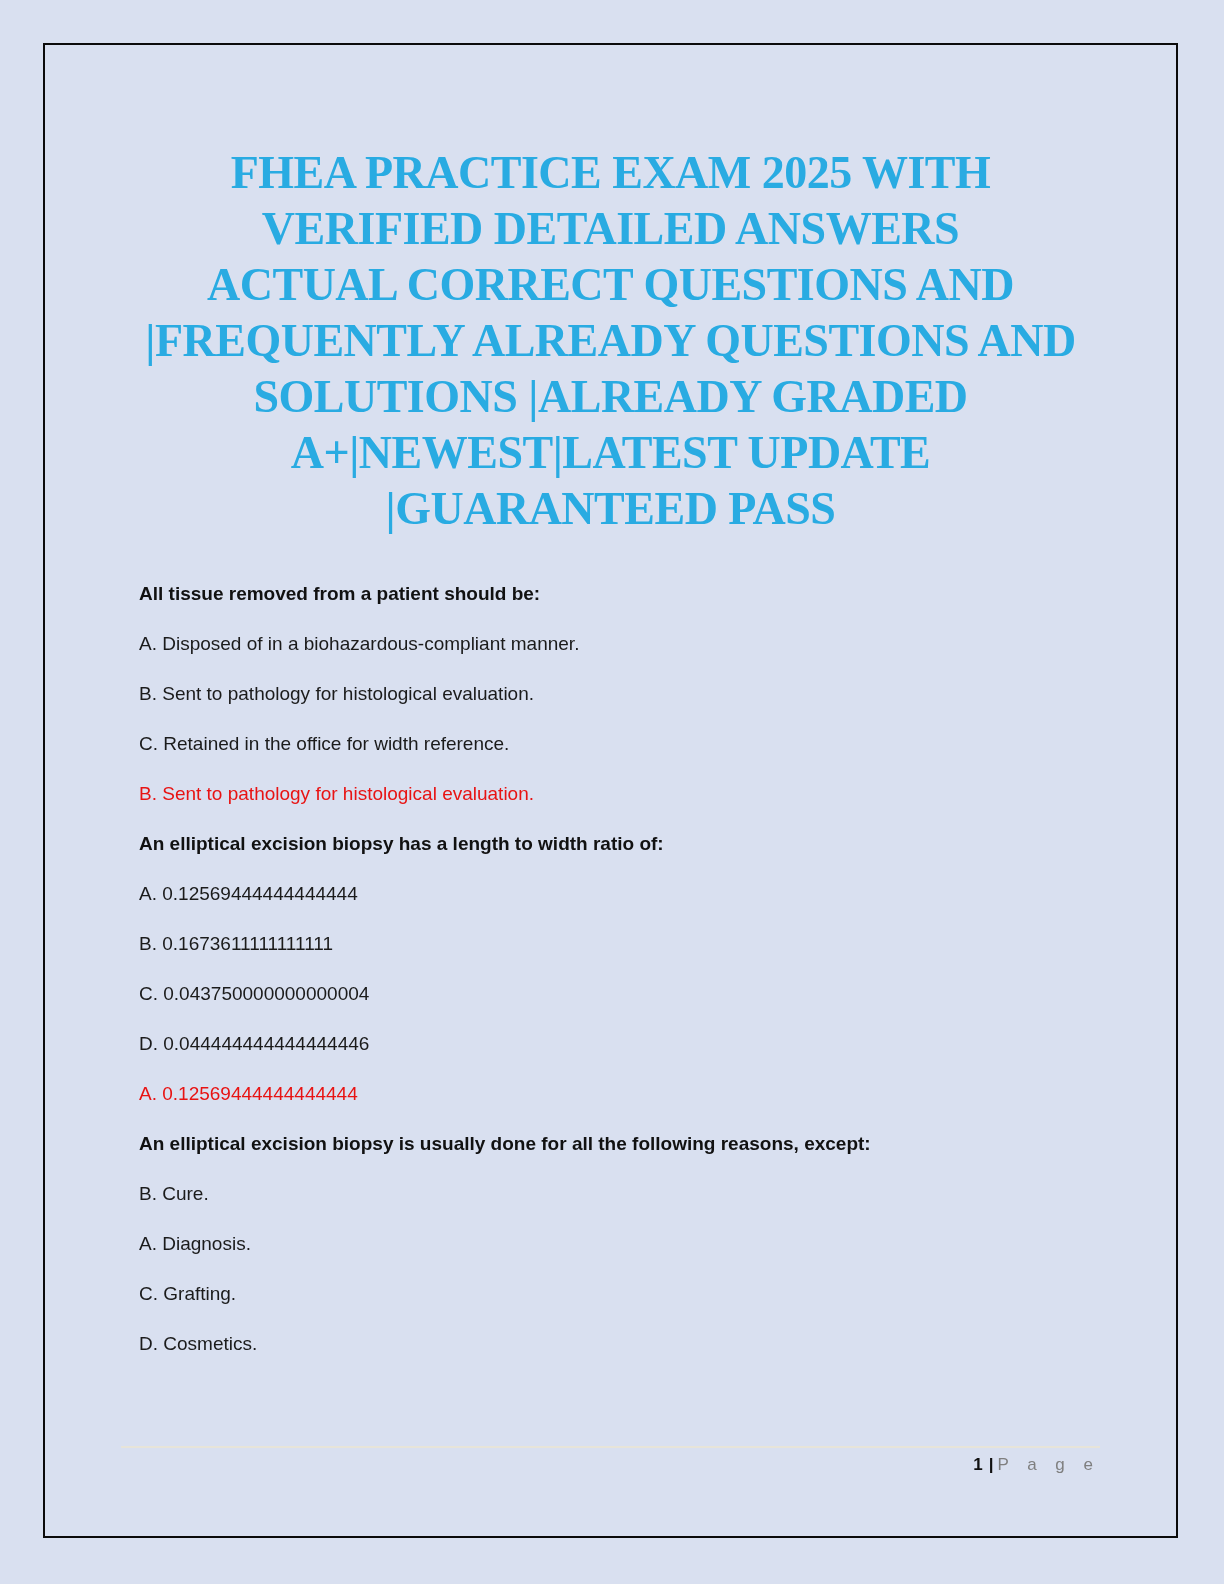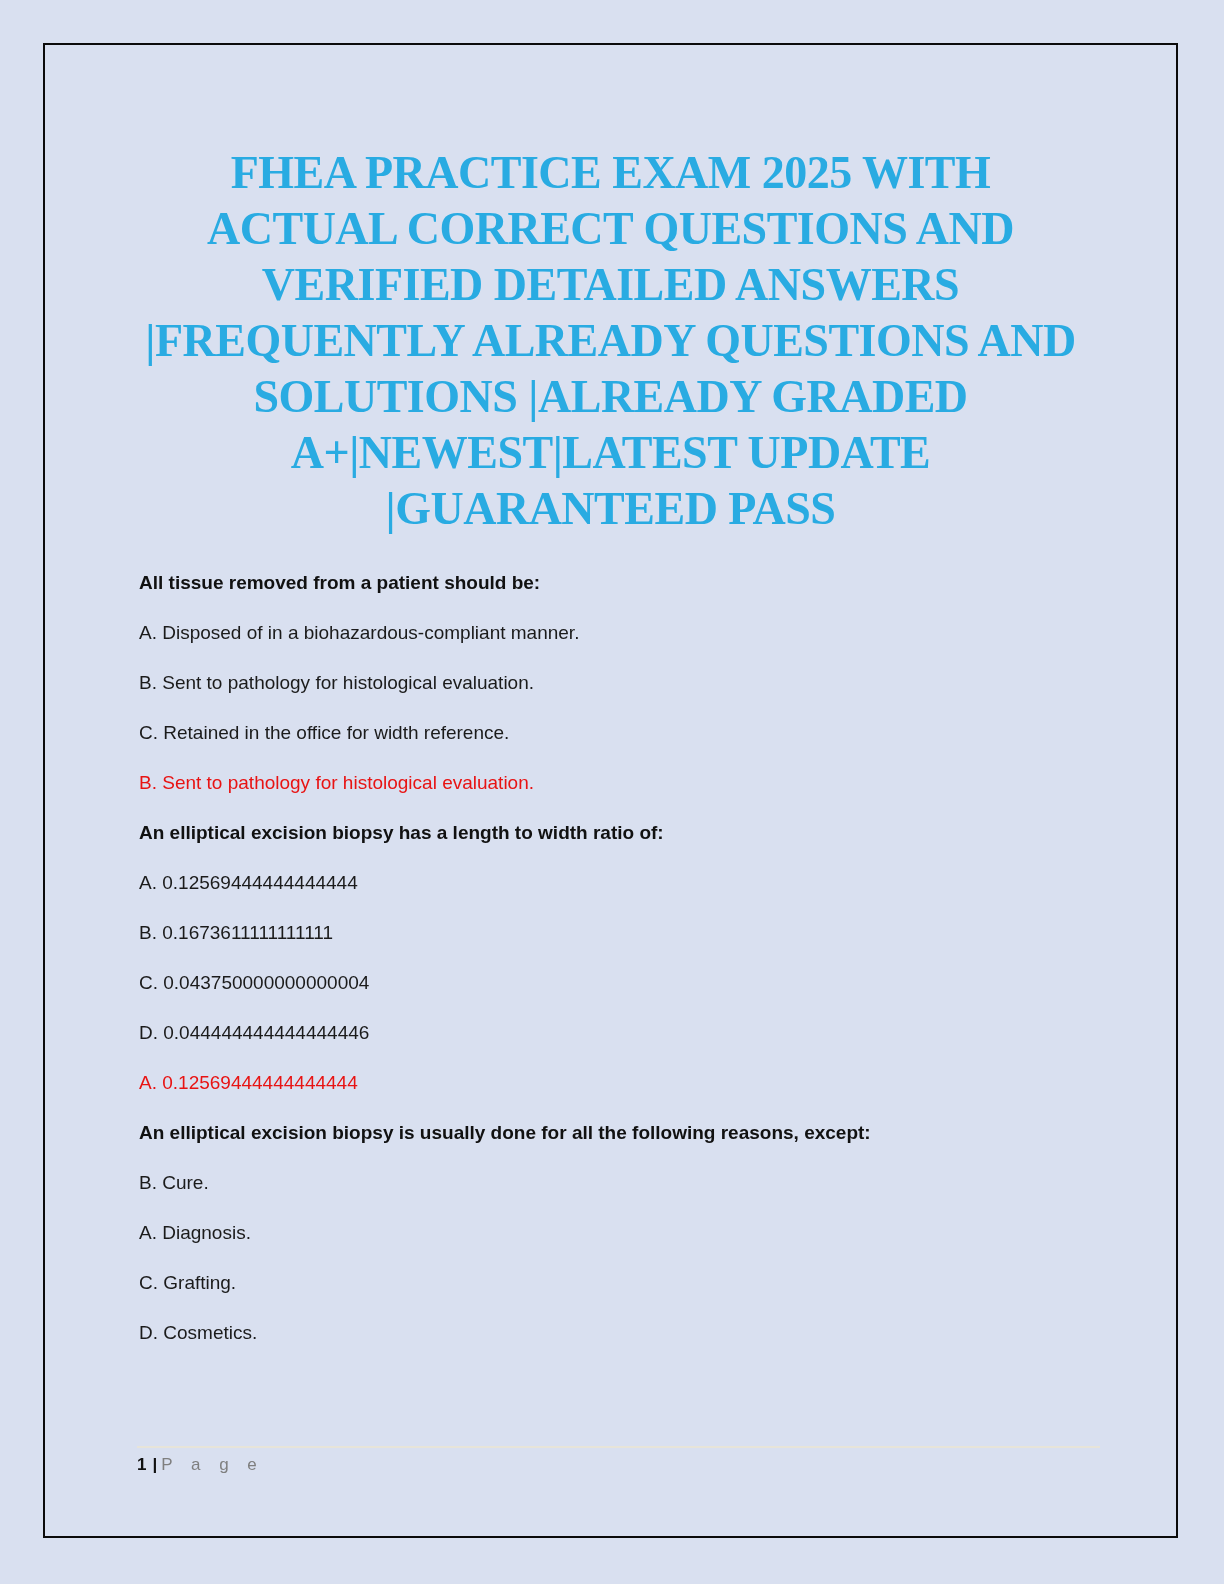--- a/index.html
+++ b/index.html
@@ -19,21 +19,21 @@
     height: 1495px;
     box-sizing: border-box;
     border: 2px solid #0b0b0b;
     background: #d9e0f0;
   }
   .content {
     padding: 0 94px;
   }
   .doc-title {
     padding-top: 100px;
-    margin-bottom: 36px;
+    margin-bottom: 47px;
     text-align: center;
     color: #29abe2;
     font-family: "Liberation Serif", serif;
     font-weight: bold;
     font-size: 46px;
     line-height: 56px;
     letter-spacing: -0.5px;
   }
   .title-line { white-space: nowrap; }
   .content p {
@@ -44,23 +44,24 @@
   }
   p.prompt {
     font-weight: bold;
     color: #111;
   }
   p.answer {
     color: #e81313;
   }
   .page-footer {
     position: absolute;
-    left: 92px;
+    left: 76px;
     right: 76px;
     top: 1401px;
+    text-align: right;
   }
   .footer-rule {
     border-top: 2px solid #e7e4d9;
     height: 0;
     margin-bottom: 7px;
   }
   .footer-text {
     font-size: 17px;
     color: #111;
   }
@@ -79,22 +80,22 @@
   }
 </style>
 </head>
 <body>
 
 <main class="page">
   <div class="content">
 
     <header class="doc-title">
       <div class="title-line">FHEA PRACTICE EXAM 2025 WITH</div>
+      <div class="title-line">VERIFIED DETAILED ANSWERS</div>
       <div class="title-line">ACTUAL CORRECT QUESTIONS AND</div>
-      <div class="title-line">VERIFIED DETAILED ANSWERS</div>
       <div class="title-line">|FREQUENTLY ALREADY QUESTIONS AND</div>
       <div class="title-line">SOLUTIONS |ALREADY GRADED</div>
       <div class="title-line">A+|NEWEST|LATEST UPDATE</div>
       <div class="title-line">|GUARANTEED PASS</div>
     </header>
 
     <section>
       <p class="prompt">All tissue removed from a patient should be:</p>
       <p class="option">A. Disposed of in a biohazardous-compliant manner.</p>
       <p class="option">B. Sent to pathology for histological evaluation.</p>

